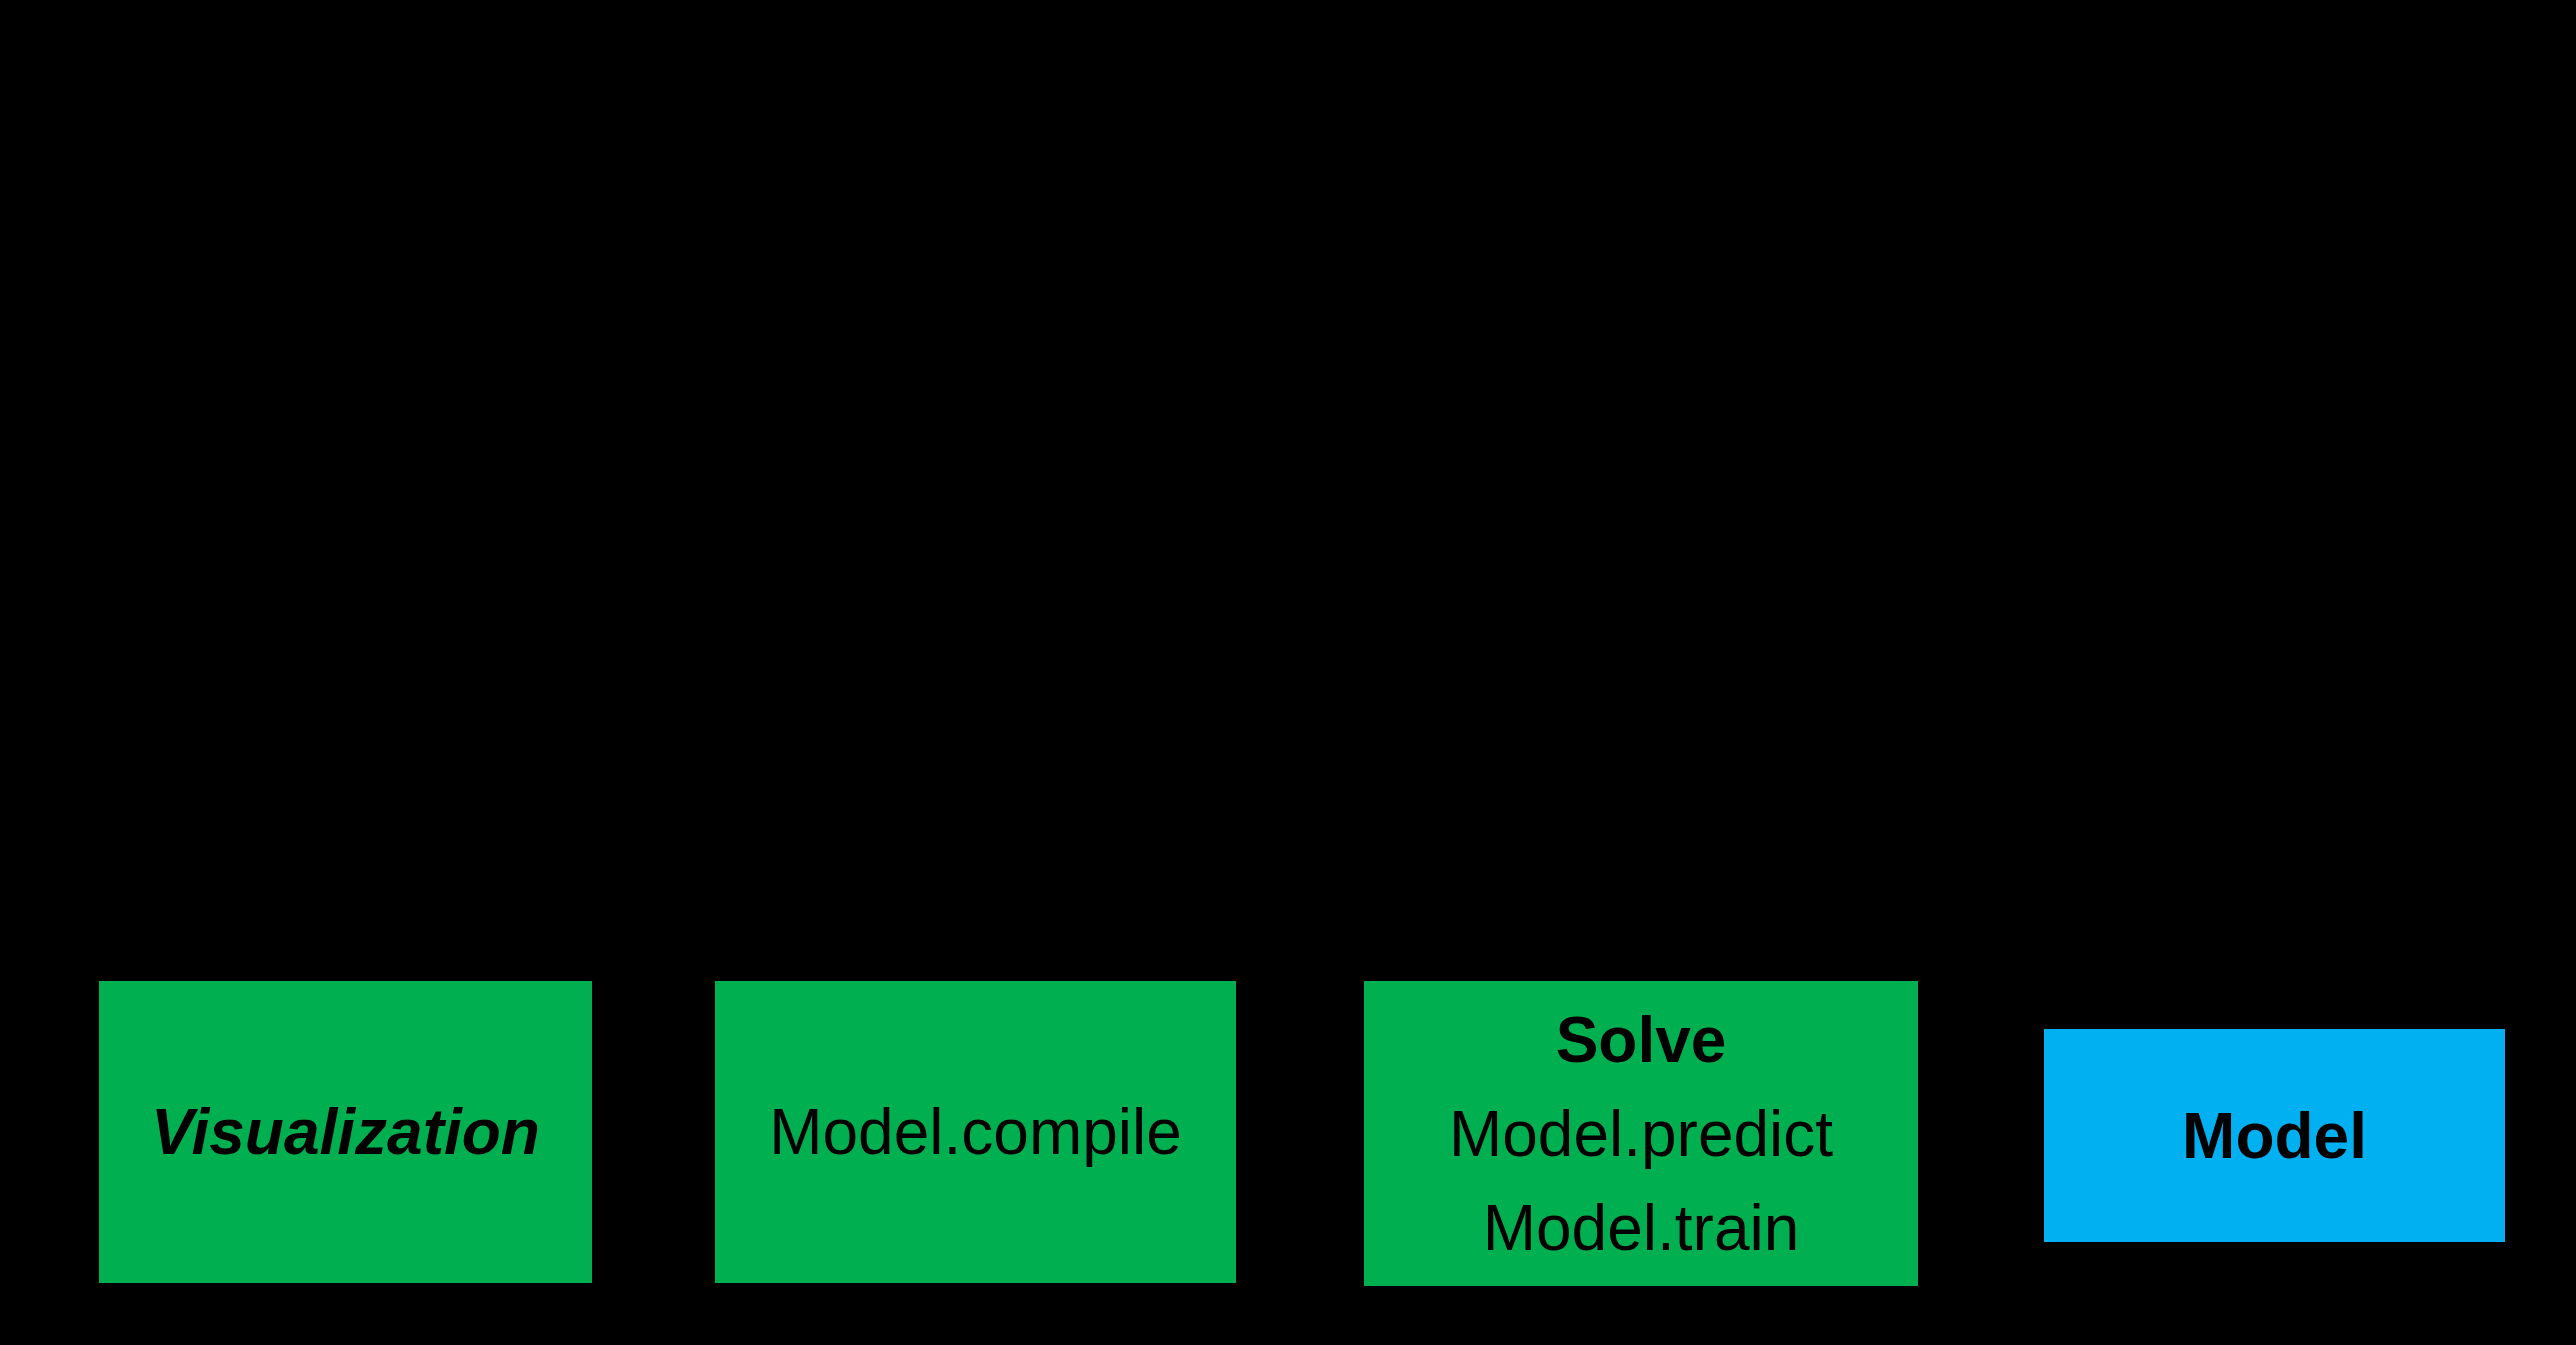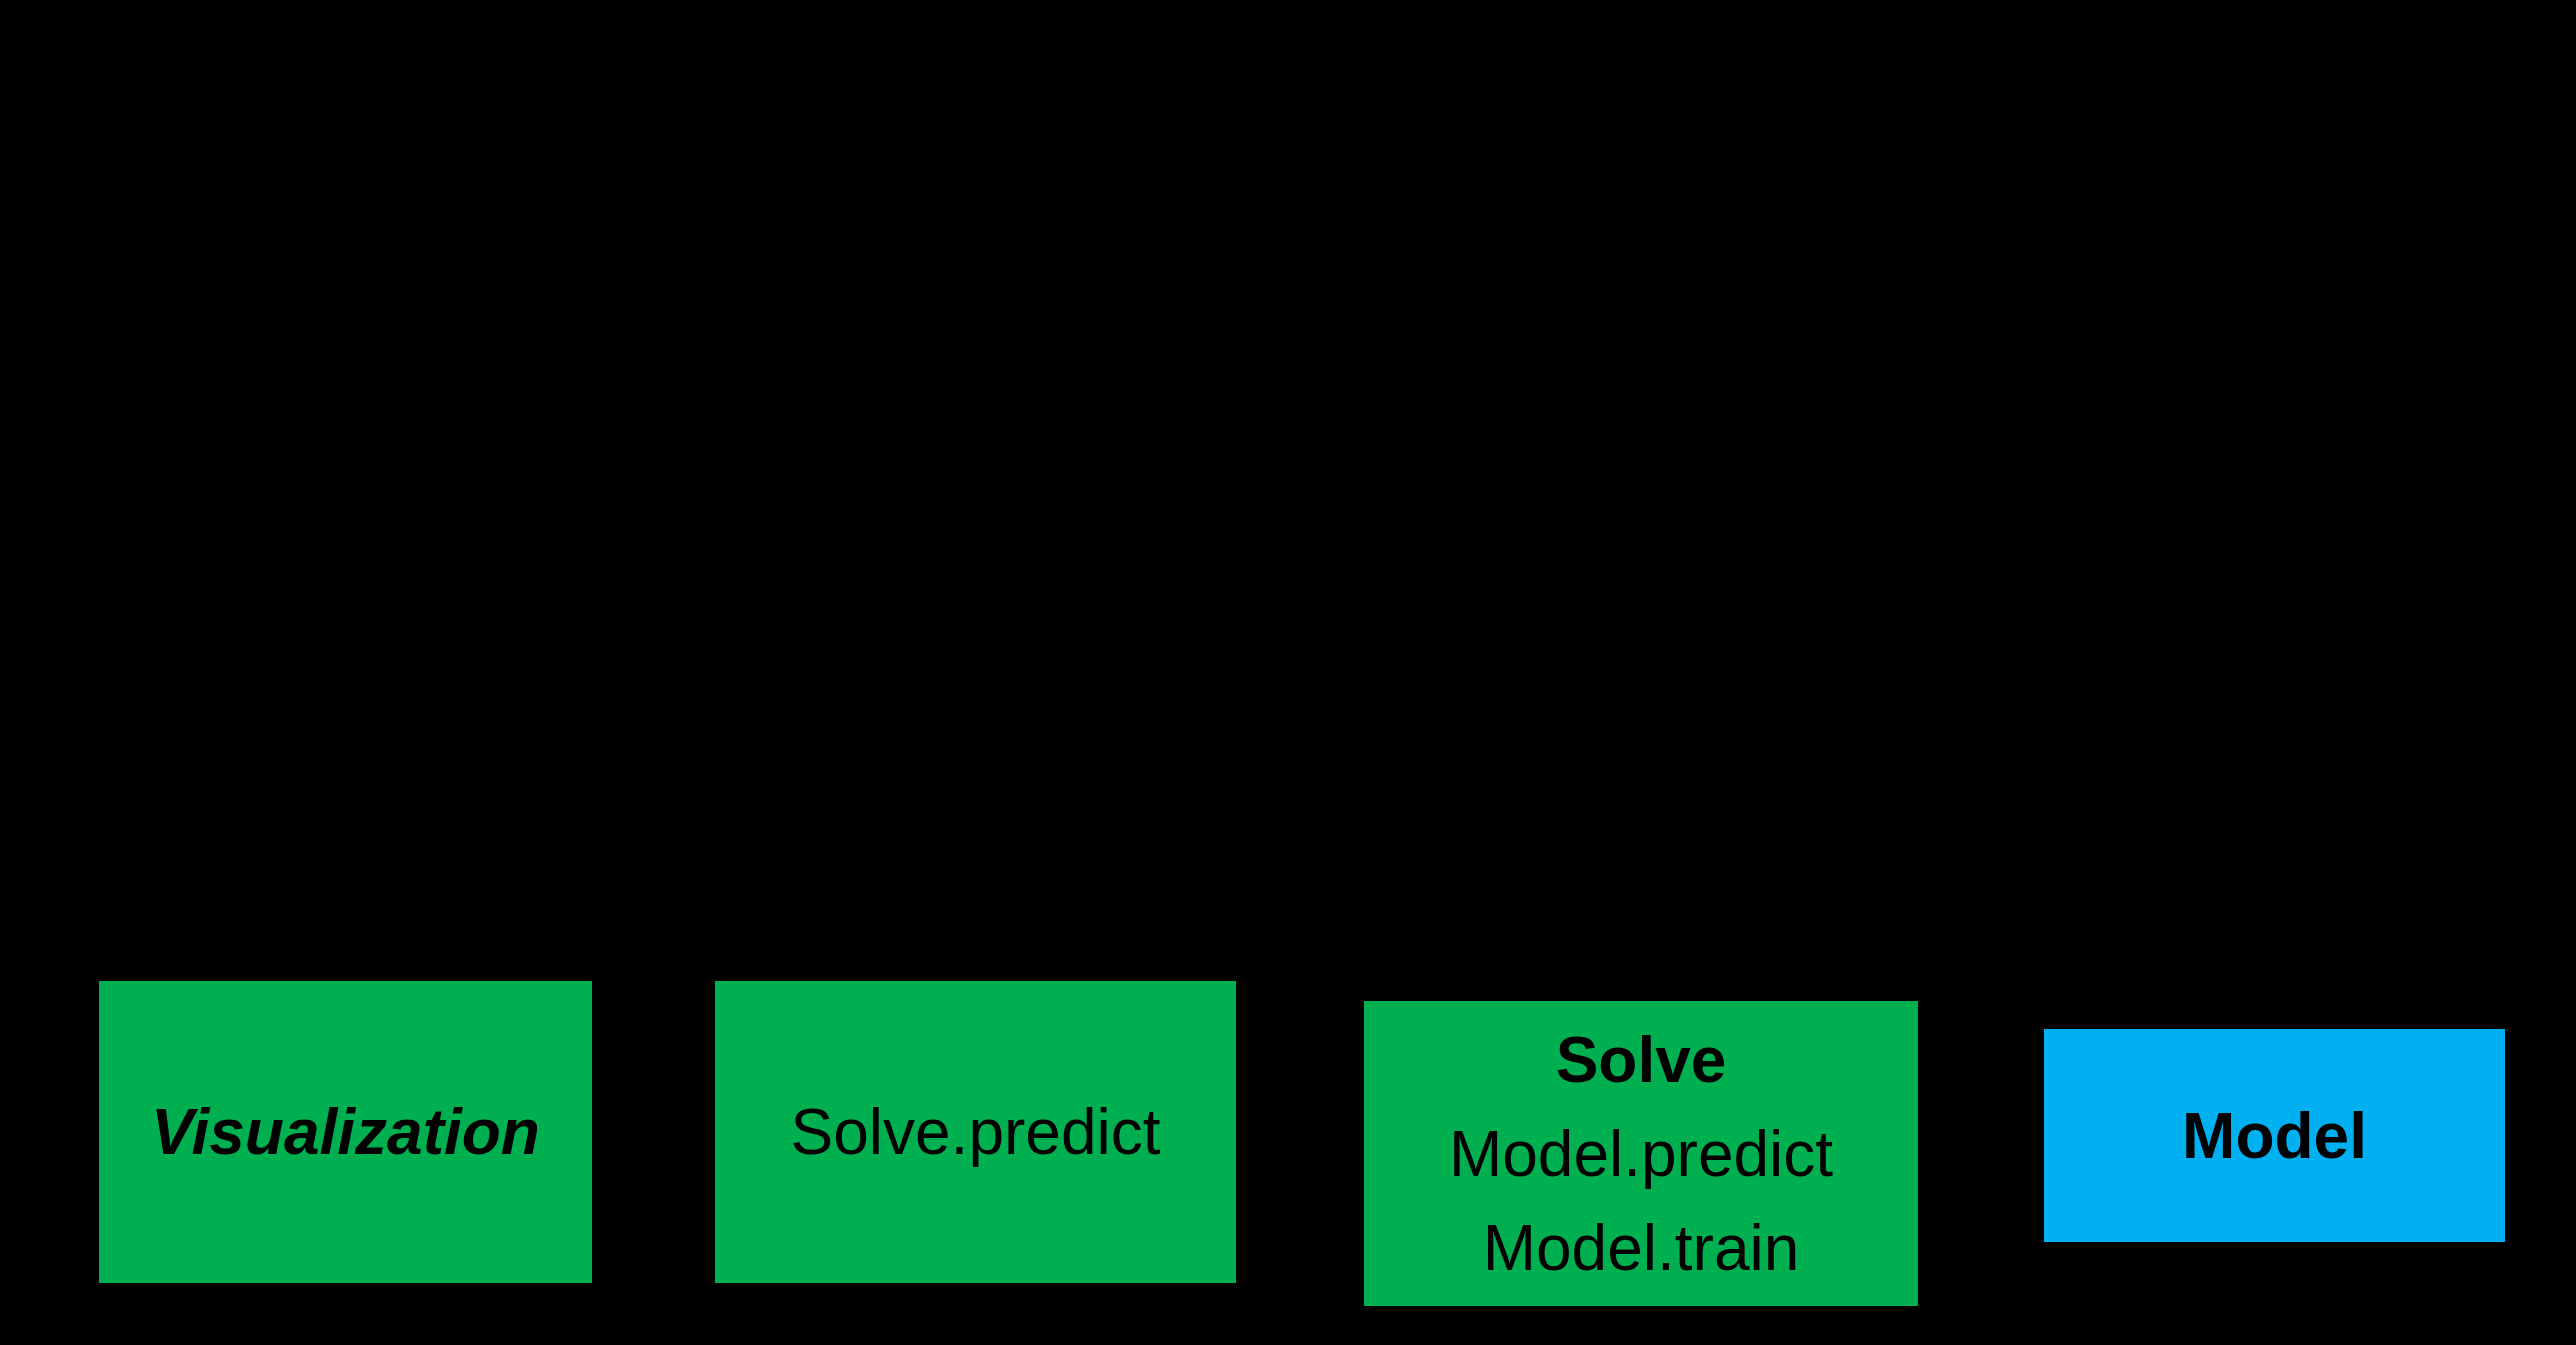--- a/index.html
+++ b/index.html
@@ -32,35 +32,35 @@
   }
   .box-sub {
     font-weight: 400;
     font-size: 64px;
     line-height: 94px;
     white-space: nowrap;
   }
   
   #box-visualization { left: 99px;  top: 981px; width: 493px; height: 302px; font-style: italic; }
   #box-prediction    { left: 715px;  top: 981px; width: 521px; height: 302px; }
-  #box-solve         { left: 1364px; top: 981px; width: 554px; height: 305px; margin-top: 20px; }
+  #box-solve         { left: 1364px; top: 981px; width: 554px; height: 305px; }
   
   #box-model         { left: 2044px; top: 1029px; width: 461px; height: 213px; }
 </style>
 </head>
 <body>
 
 <div id="canvas" style="background-color: rgb(0, 0, 0);">
 
   <div class="box" id="box-visualization" style="background-color: rgb(0, 176, 80);">
     <div class="box-title">Visualization</div>
   </div>
 
   <div class="box" id="box-prediction" style="background-color: rgb(0, 176, 80);">
-    <div class="box-sub">Solve.predict</div>
+    <div class="box-sub">Model.compile</div>
   </div>
 
   <div class="box" id="box-solve" style="background-color: rgb(0, 176, 80);">
     <div class="box-title">Solve</div>
     <div class="box-sub">Model.predict</div>
     <div class="box-sub">Model.train</div>
   </div>
 
   <div class="box" id="box-model" style="background-color: rgb(0, 176, 240);">
     <div class="box-title">Model</div>

